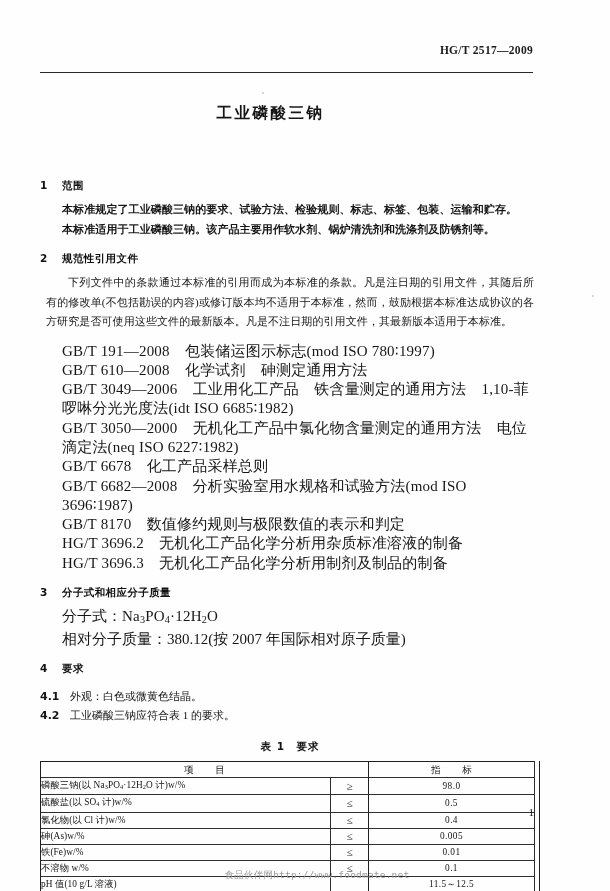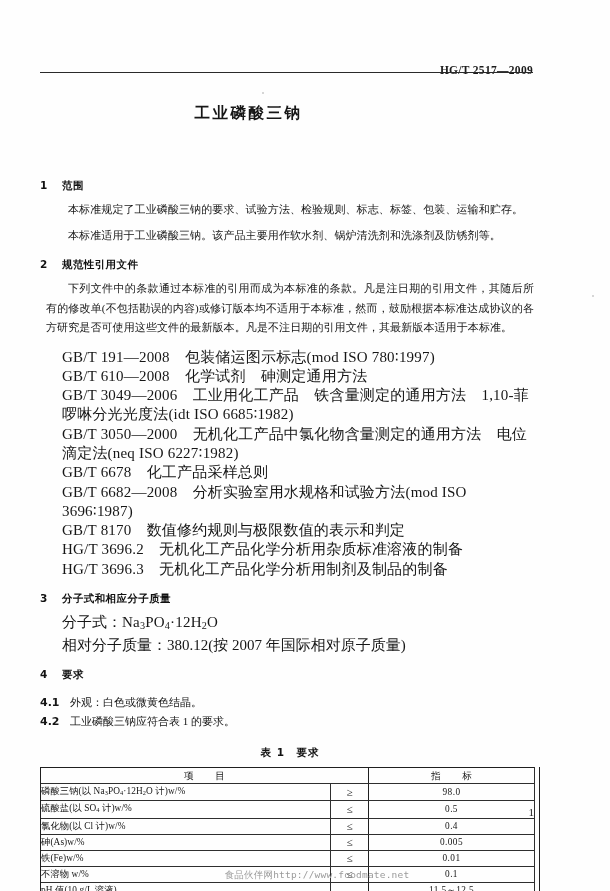--- a/index.html
+++ b/index.html
@@ -17,21 +17,21 @@
   }
   .page {
     position: absolute;
     inset: 0;
     background: #fefefe;
   }
 
   
   .std-header {
     position: absolute;
-    top: 64px;
+    top: 44px;
     right: 77px;
     font-family: "Liberation Serif", "DejaVu Serif", serif;
     font-size: 11.5px;
     font-weight: bold;
     letter-spacing: 0.3px;
     color: #1c1c1c;
     white-space: nowrap;
   }
   .header-rule {
     position: absolute;
@@ -47,20 +47,21 @@
     position: absolute;
     top: 103px;
     left: 0;
     width: 497px;
     text-align: center;
     font-family: "DejaVu Sans", "Liberation Sans", sans-serif;
     font-size: 15.5px;
     font-weight: bold;
     letter-spacing: 2.5px;
     color: #161616;
+    padding-left: 22px;
   }
 
   
   .content {
     position: absolute;
     top: 166px;
     left: 40px;
     width: 500px;
   }
   .clause-head {
@@ -82,24 +83,25 @@
     text-align: justify;
     margin: 6px;
     letter-spacing: 0.1px;
   }
   .para.indent {
     text-indent: 22px;
   }
   .hang {
     font-size: 11px;
     line-height: 19.5px;
-    margin: 6px;
+    margin: 0;
     padding-left: 22px;
     color: #161616;
     letter-spacing: 0.1px;
+    font-weight: bold;
   }
   .listed {
     font-size: 15px;
     line-height: 19.3px;
     margin: 0;
     padding-left: 22px;
     color: #161616;
   }
   .ref-code {
     font-family: "Liberation Serif", "DejaVu Serif", serif;

